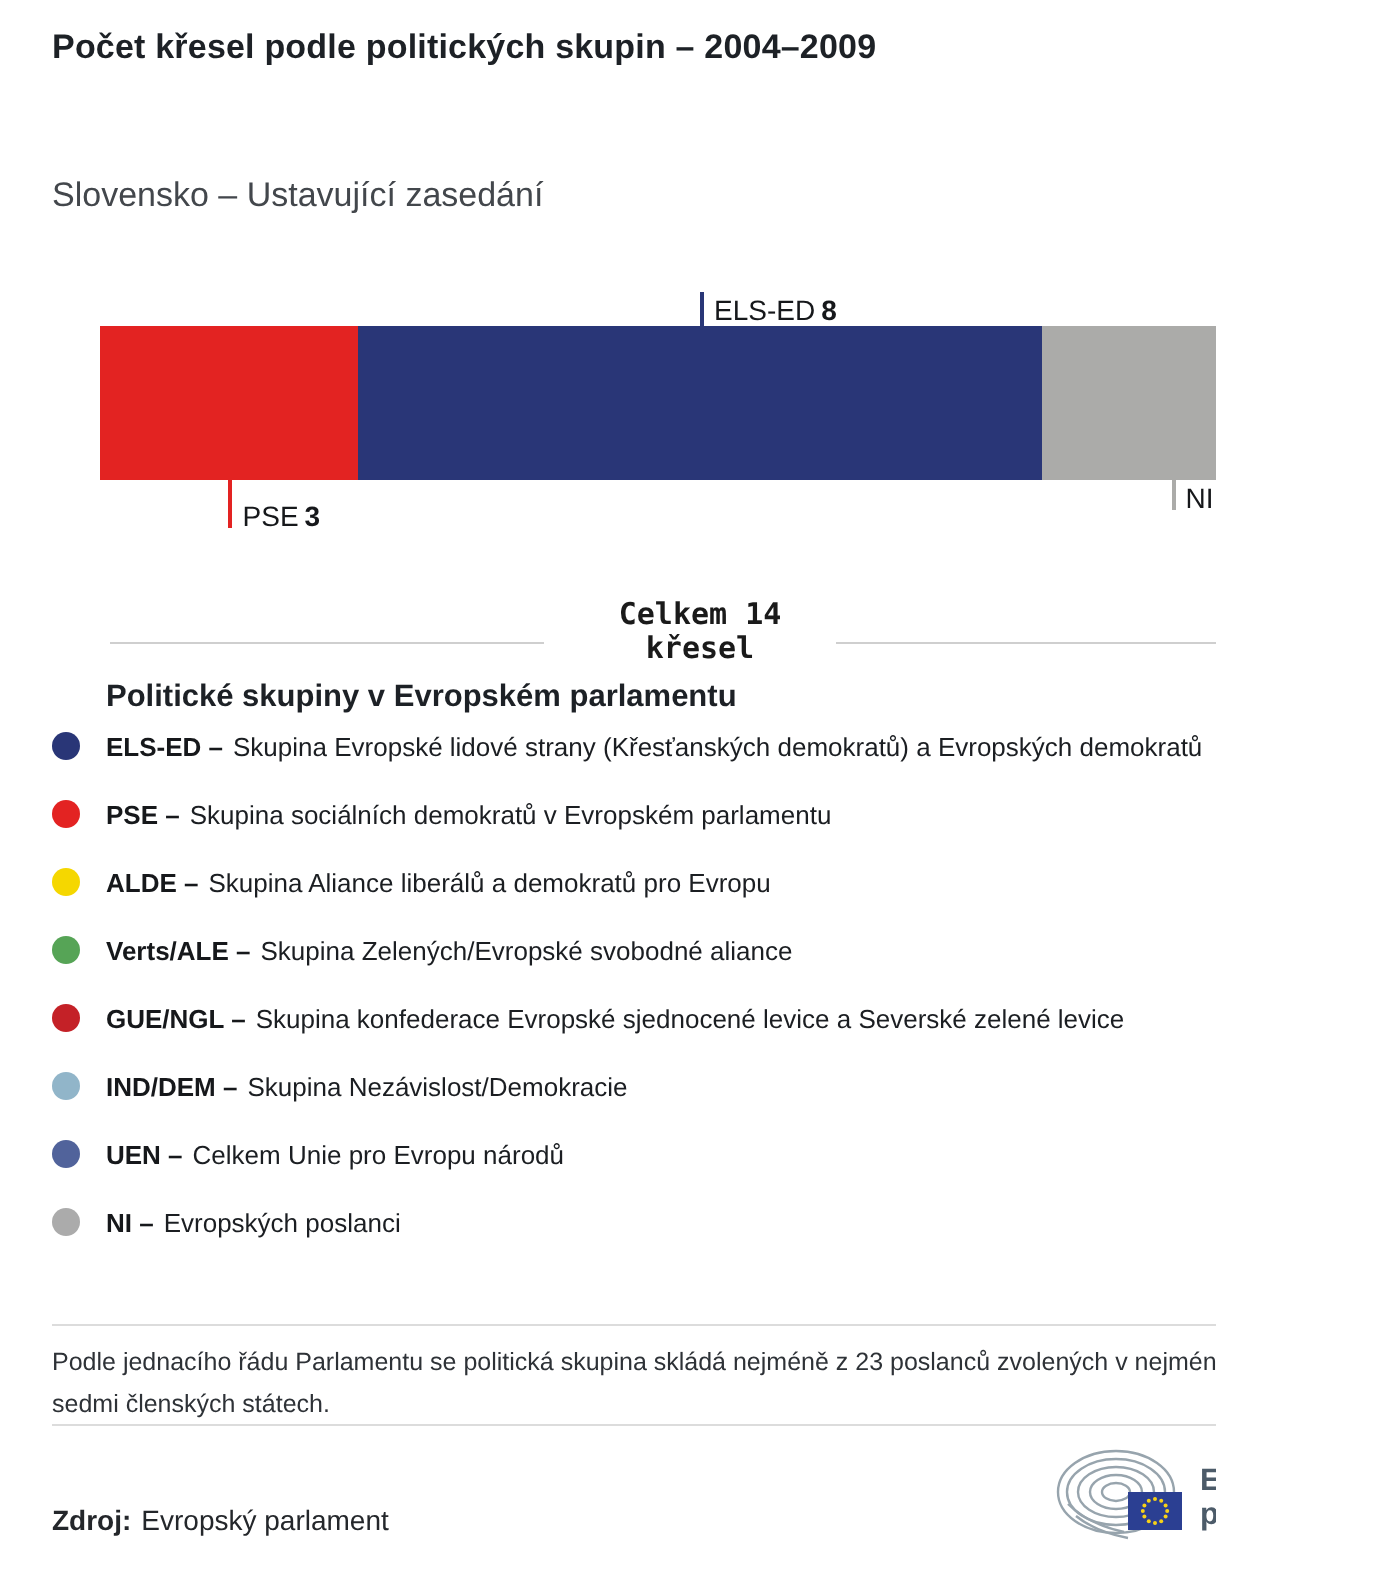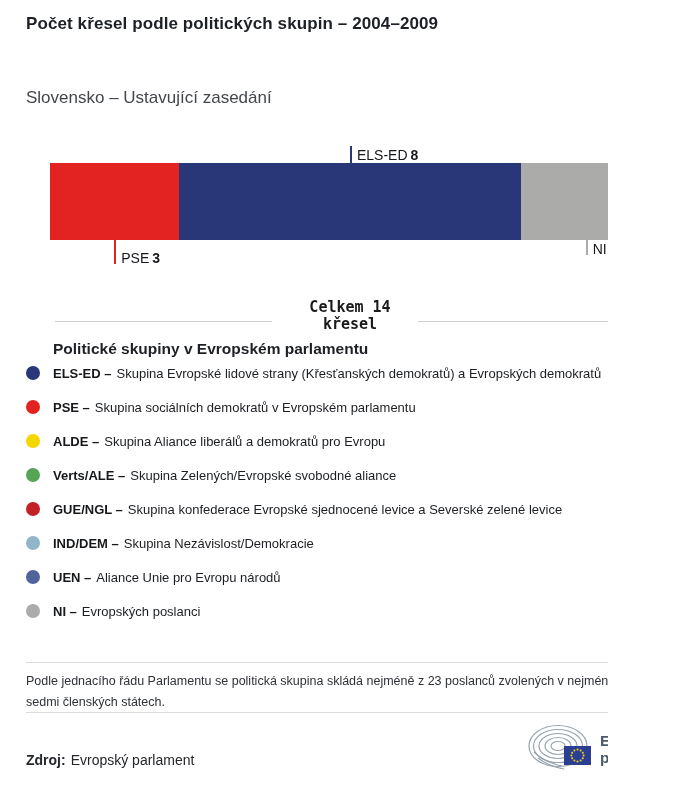--- a/index.html
+++ b/index.html
@@ -123,21 +123,21 @@
       <span class="desc">Skupina konfederace Evropské sjednocené levice a Severské zelené levice</span>
     </div>
     <div class="legend-row">
       <span class="dot" style="background: rgb(145, 181, 201);"></span>
       <span class="abbr">IND/DEM –</span>
       <span class="desc">Skupina Nezávislost/Demokracie</span>
     </div>
     <div class="legend-row">
       <span class="dot" style="background: rgb(81, 99, 155);"></span>
       <span class="abbr">UEN –</span>
-      <span class="desc">Aliance Unie pro Evropu národů</span>
+      <span class="desc">Celkem Unie pro Evropu národů</span>
     </div>
     <div class="legend-row">
       <span class="dot" style="background: rgb(171, 171, 171);"></span>
       <span class="abbr">NI –</span>
       <span class="desc">Evropských poslanci</span>
     </div>
   </div>
 
   <div class="divider div1"></div>
   <div class="footnote">Podle jednacího řádu Parlamentu se politická skupina skládá nejméně z 23 poslanců zvolených v nejméně sedmi členských státech.</div>

